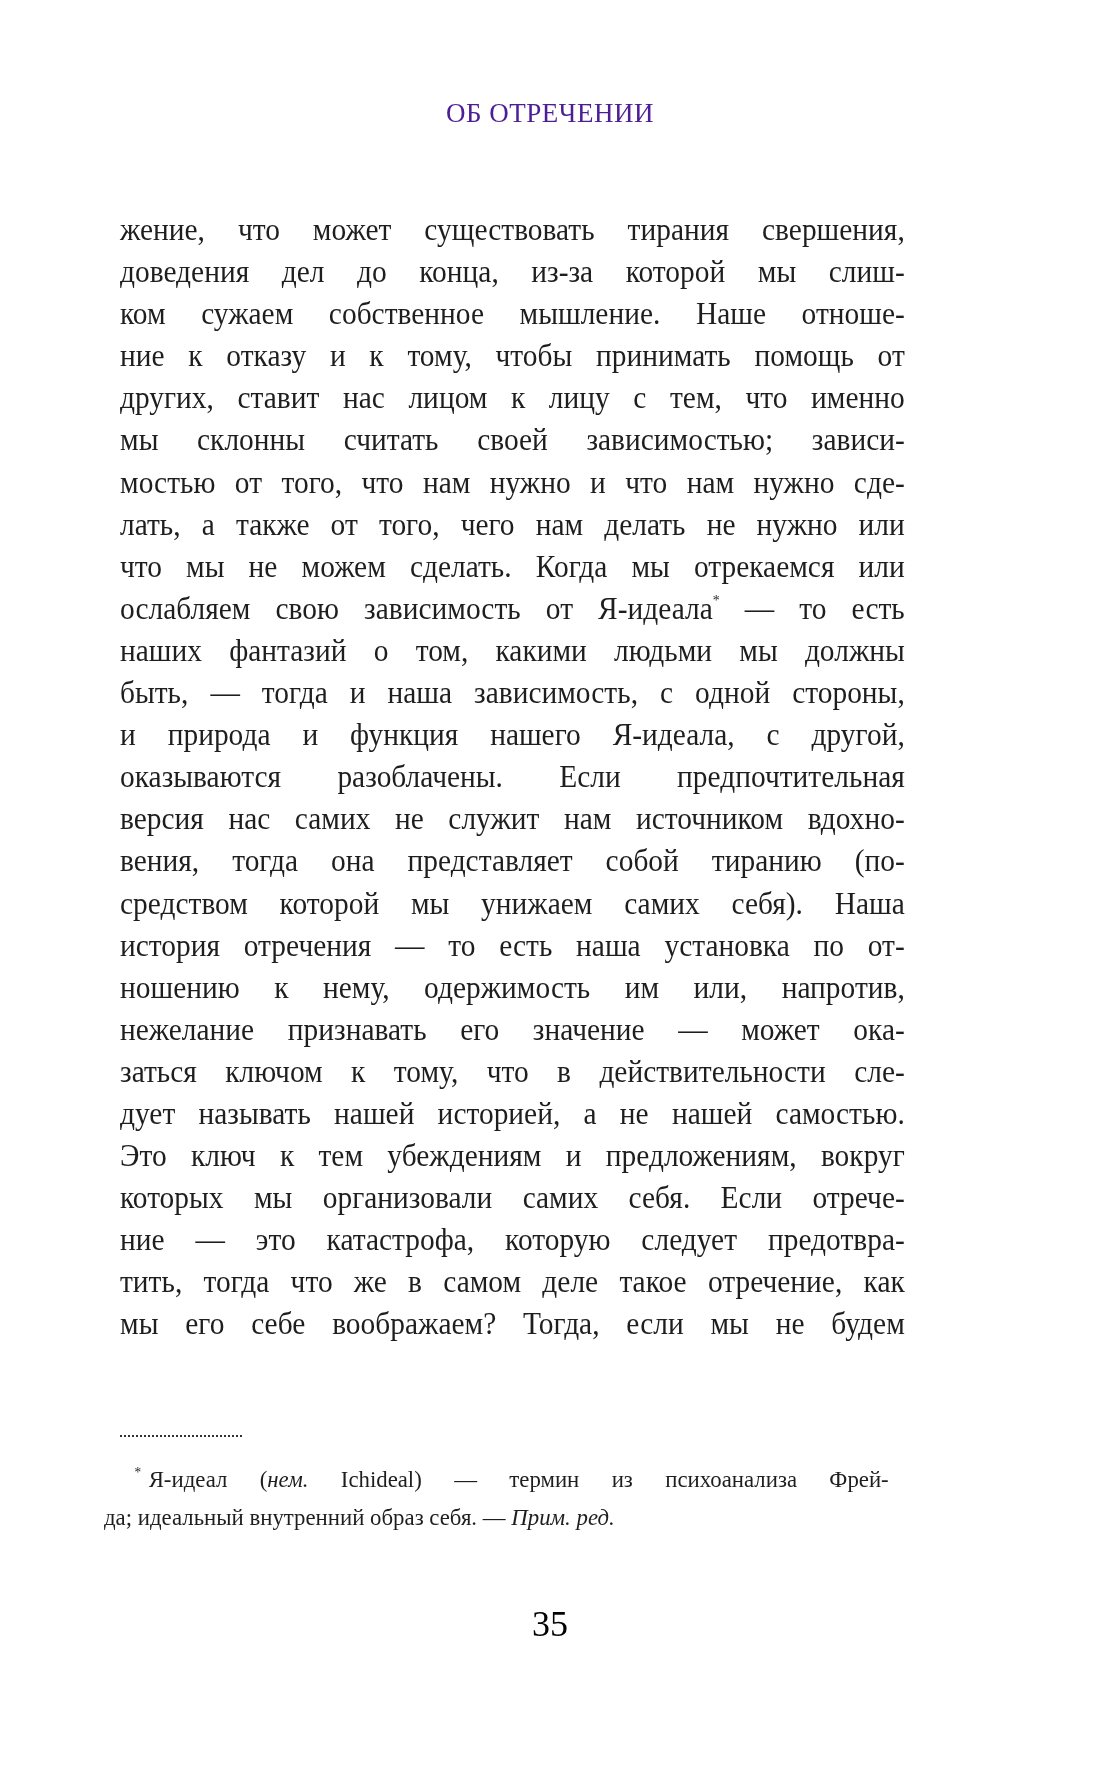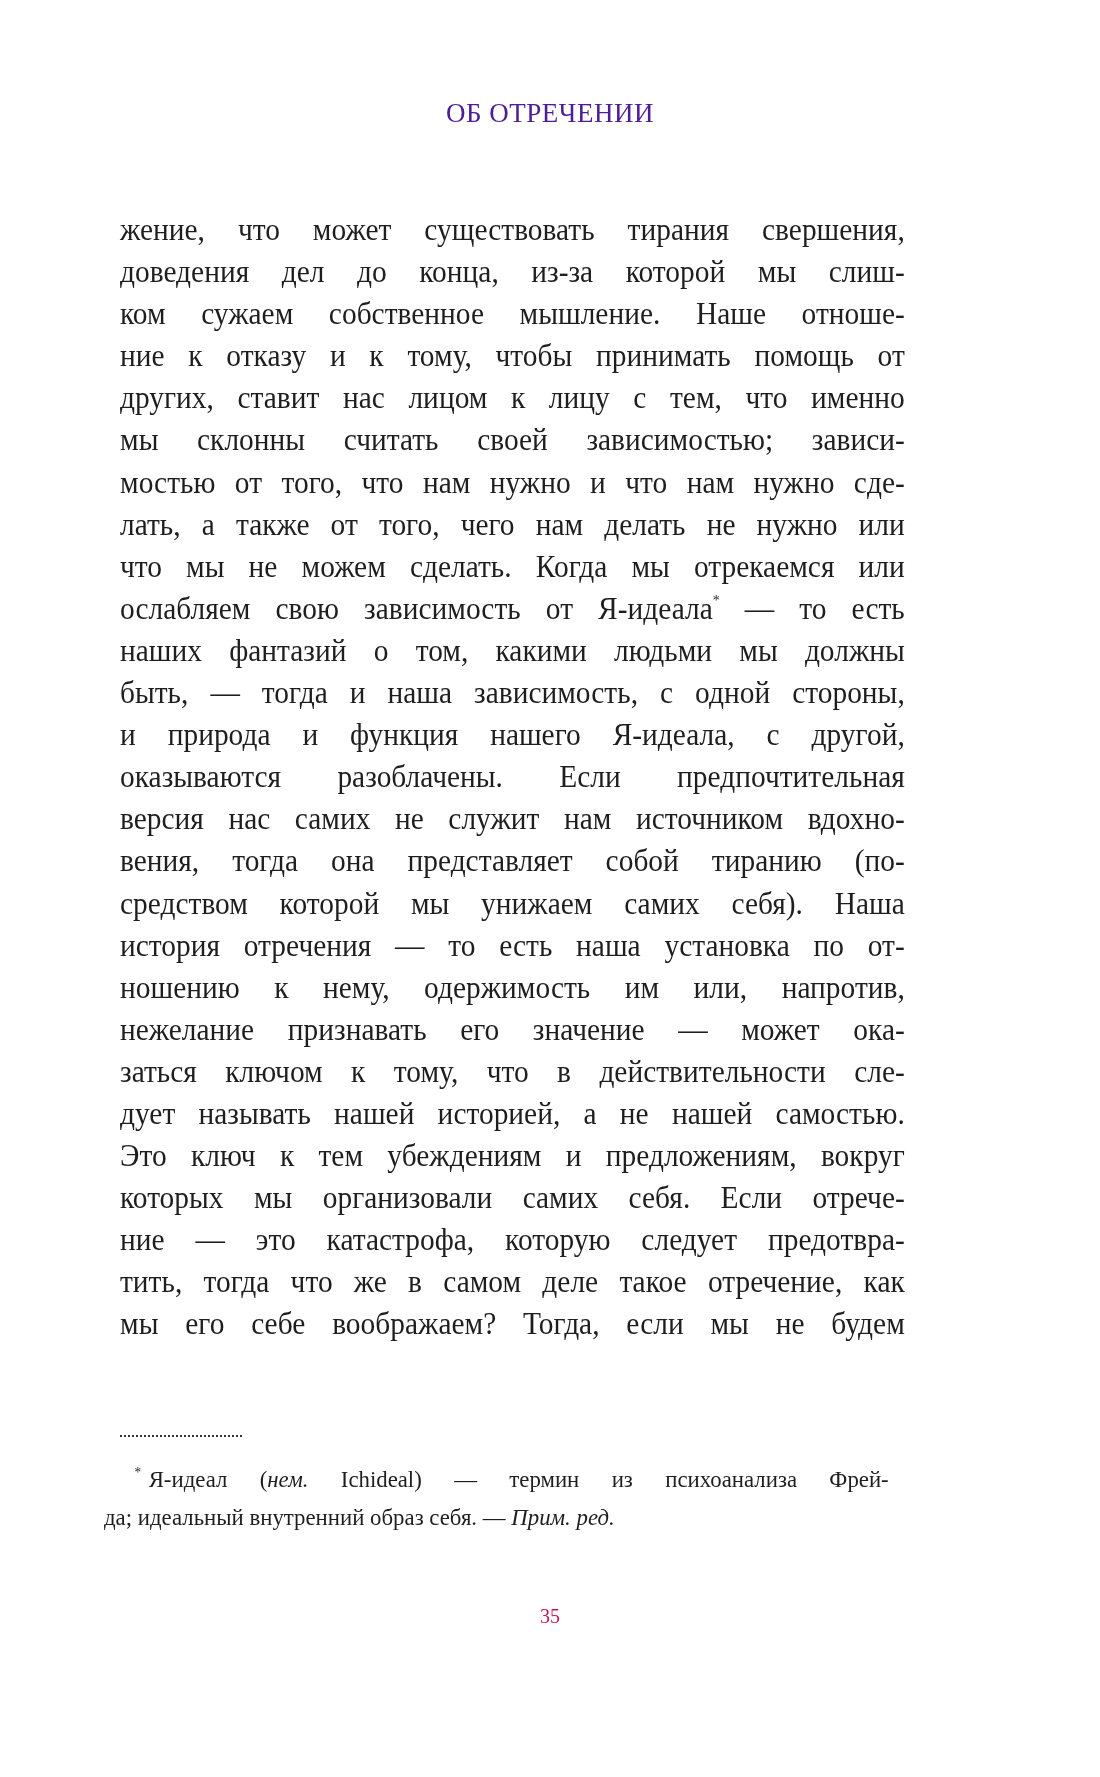--- a/index.html
+++ b/index.html
@@ -89,22 +89,22 @@
       line-height: 0;
       margin-right: 8px;
     }
     .it { font-style: italic; }
     .page-number {
       position: absolute;
       top: 1606px;
       left: 0;
       width: 1100px;
       text-align: center;
-      font-size: 20px;
-      color: #be185d;
+      font-size: 36px;
+      color: #000000;
       line-height: 1;
     }
   </style>
 </head>
 <body>
 
 <div class="running-head">ОБ ОТРЕЧЕНИИ</div>
 
 <div class="body-text">
   <span class="line">жение, что может существовать тирания свершения,</span>

